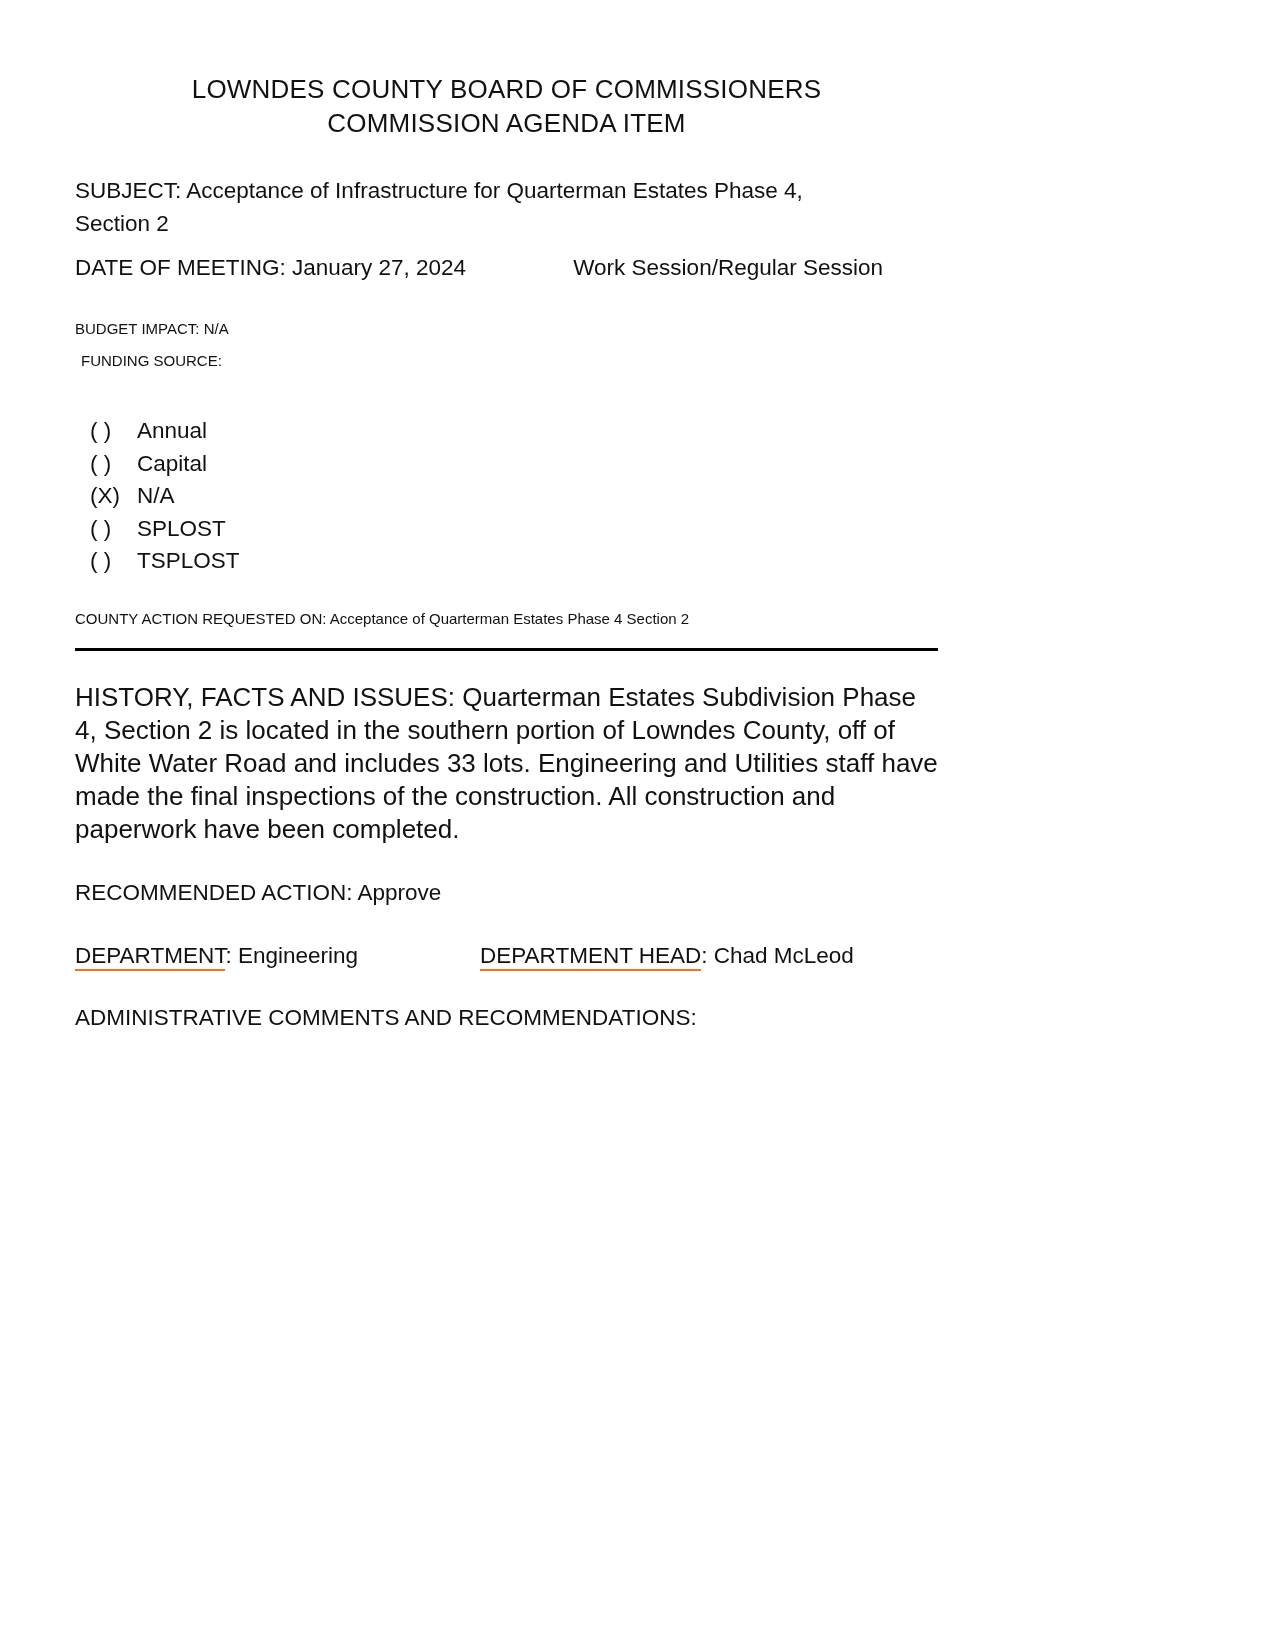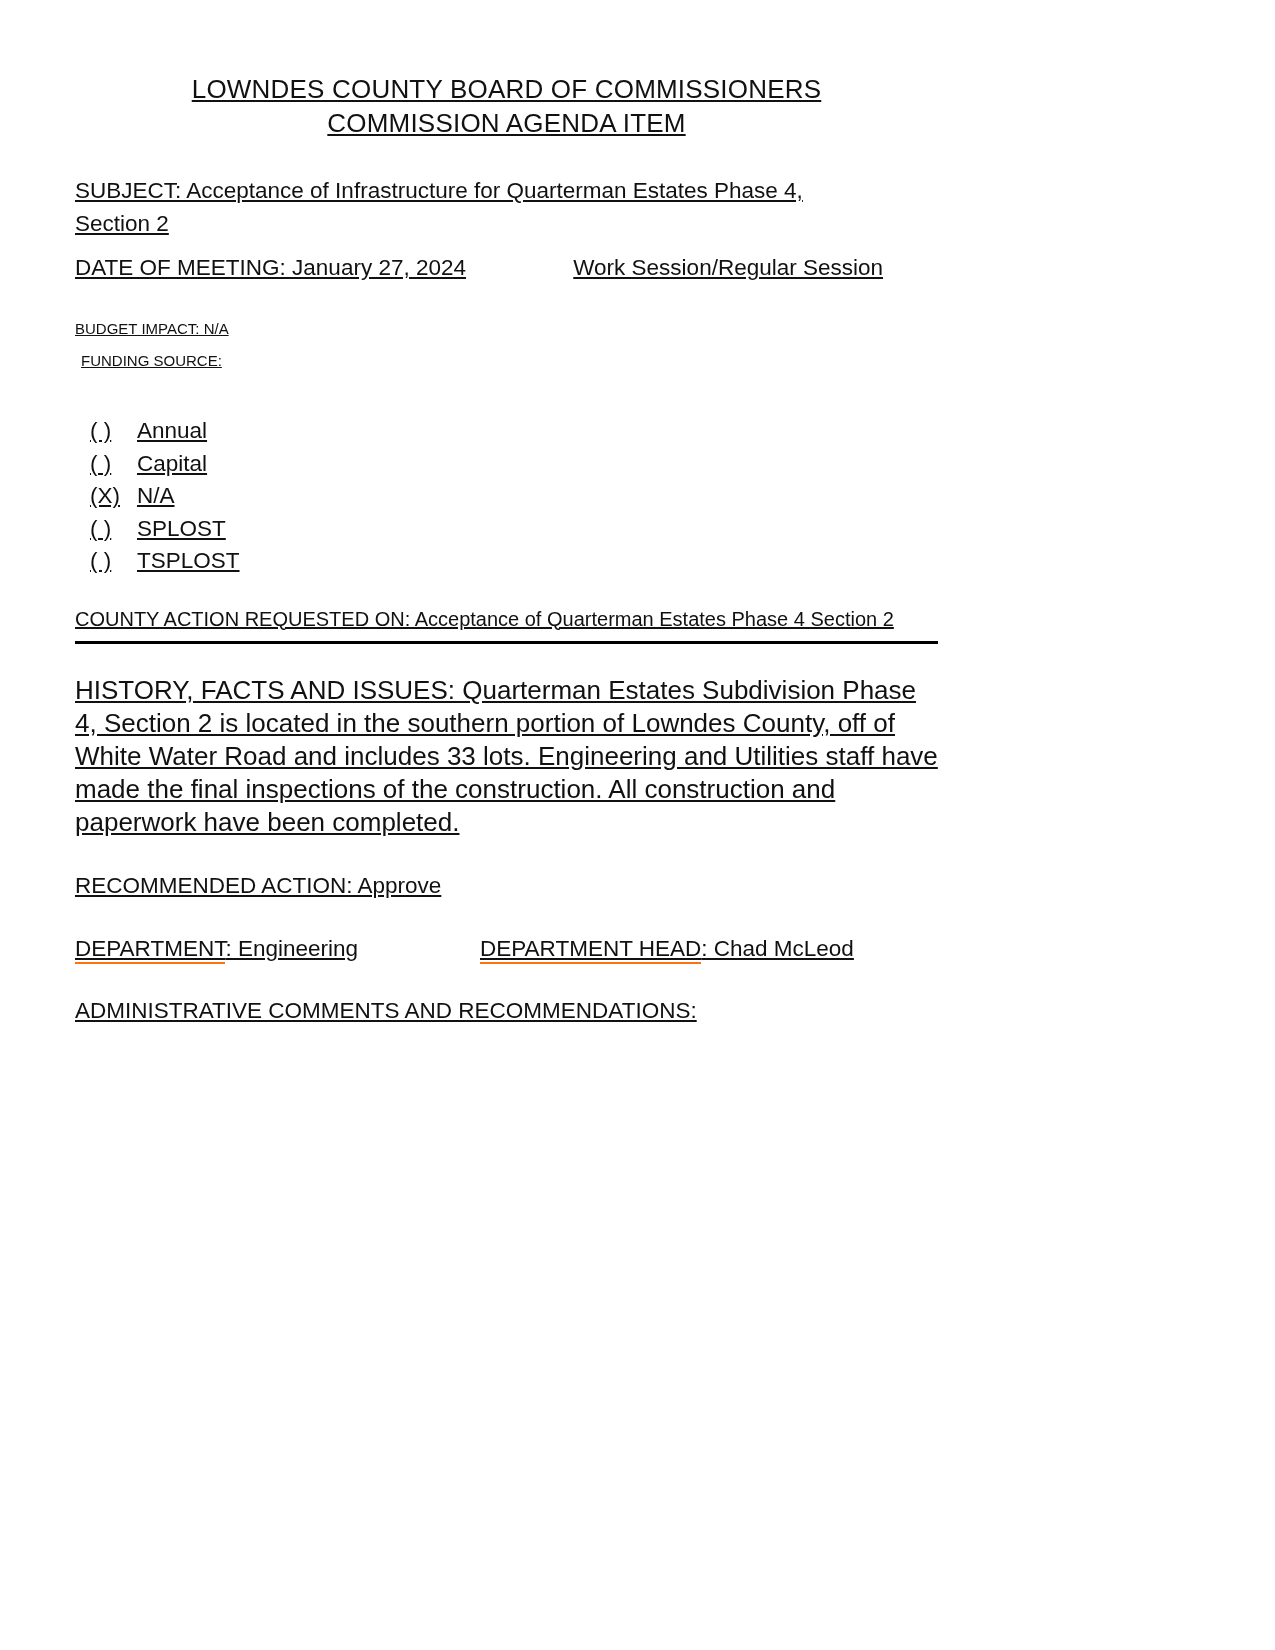--- a/index.html
+++ b/index.html
@@ -10,21 +10,20 @@
     font-family: "Liberation Sans", sans-serif;
     color: #111111;
     position: relative;
   }
   .page {
     width: 1023px;
     height: 1650px;
     padding: 72px 85px 0 75px;
     background: #ffffff;
     overflow: hidden;
-    text-decoration: underline;
   }
   .doc-title {
     text-align: center;
     font-size: 26px;
     line-height: 34px;
     letter-spacing: 0.2px;
   }
   .subject {
     margin-top: 34px;
     font-size: 22.5px;
@@ -52,24 +51,24 @@
     margin-left: 15px;
     font-size: 22.5px;
   }
   .funding-row {
     display: flex;
     line-height: 32.5px;
   }
   .funding-mark { width: 47px; }
   .county-action {
     margin-top: 26px;
-    font-size: 20px;
+    font-size: 15px;
     line-height: 30px;
     border-bottom: 3px solid #000000;
-    padding-bottom: 7px;
+    padding-bottom: 14px;
   }
   .history {
     margin-top: 30px;
     font-size: 26px;
     line-height: 33px;
     max-width: 1115px;
   }
   .options-row {
     margin-top: 31px;
     display: flex;

